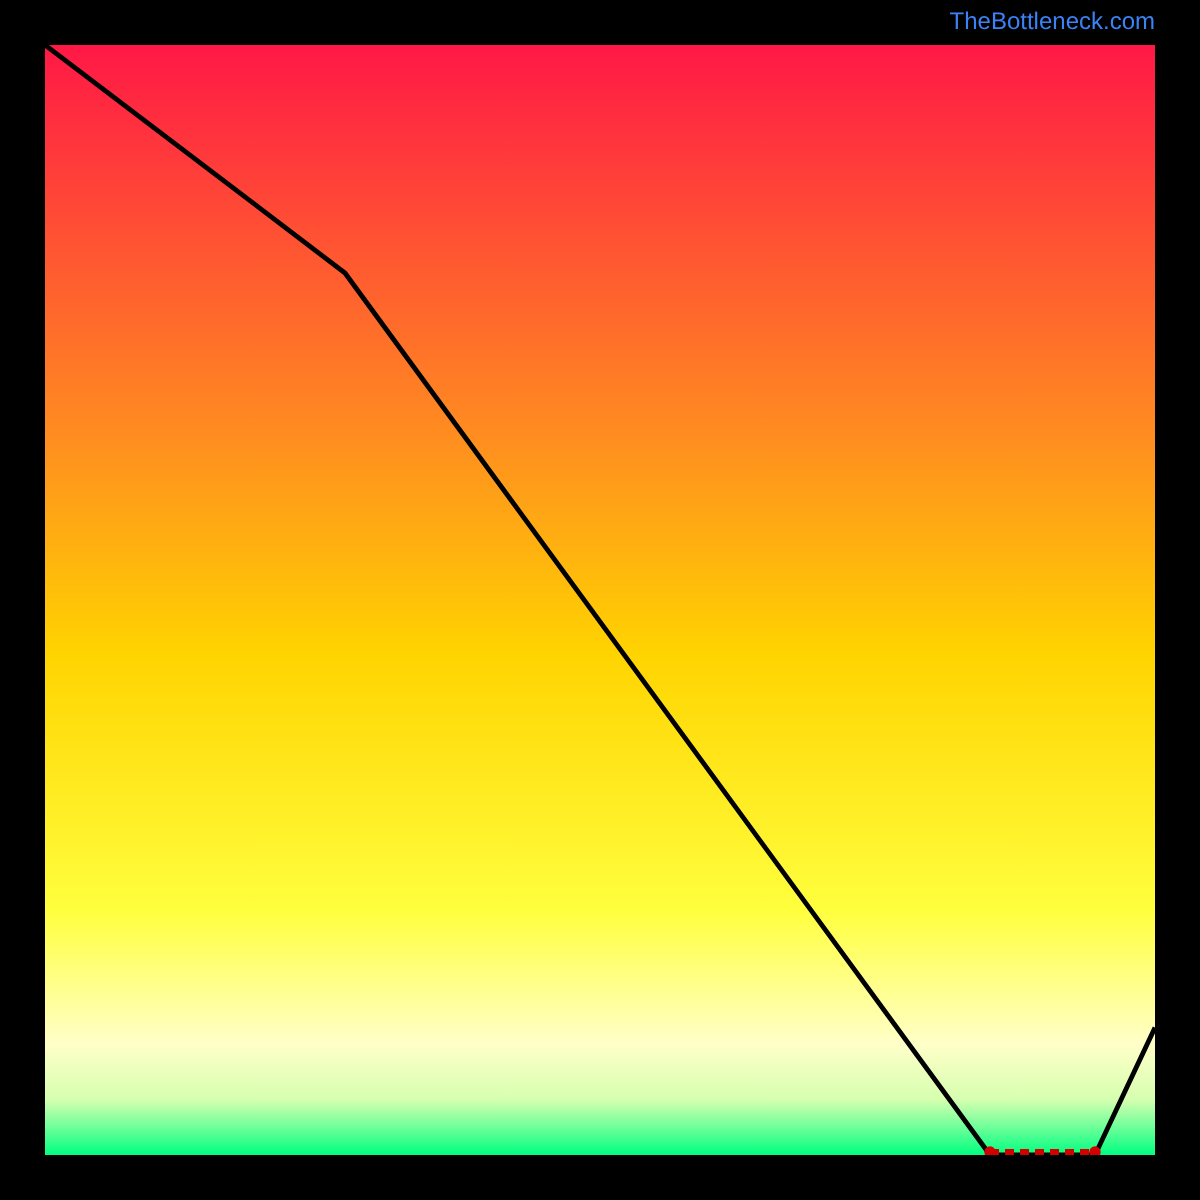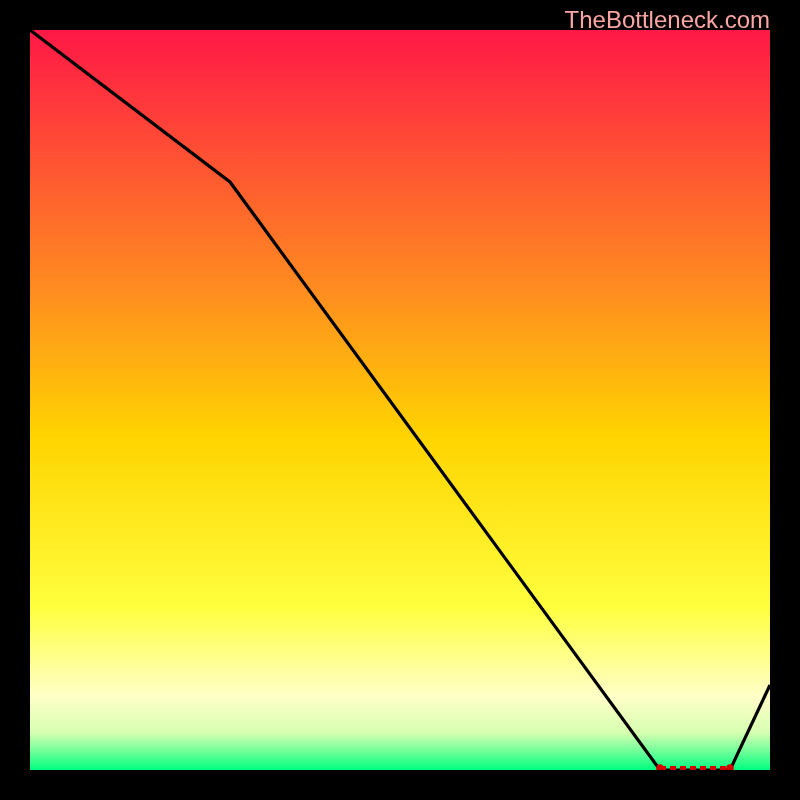--- a/index.html
+++ b/index.html
@@ -37,22 +37,22 @@
     position: absolute;
     top: 0;
     left: 0;
     width: 100%;
     height: 100%;
   }
   .attribution {
     position: absolute;
     top: 6px;
     right: 30px;
-    color: #fca5a5;
-    font-size: 24px;
+    color: #3b82f6;
+    font-size: 16px;
     font-family: Arial, sans-serif;
   }
 </style>
 </head>
 <body>
 
 <div class="chart-container">
 
   <div class="attribution">TheBottleneck.com</div>
 

